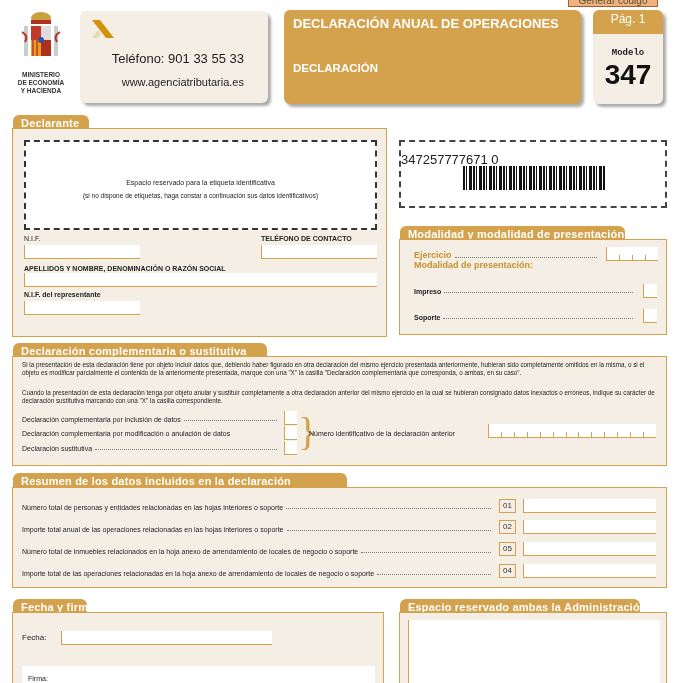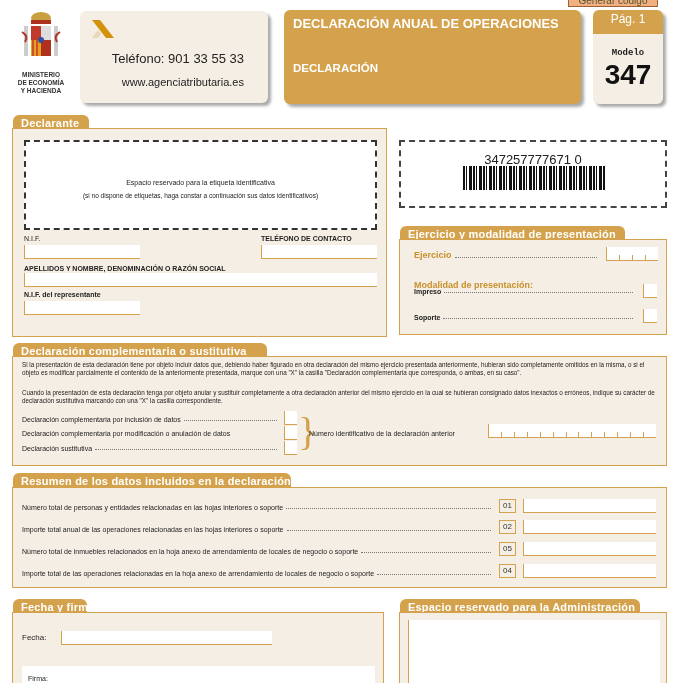--- a/index.html
+++ b/index.html
@@ -77,37 +77,37 @@
 <div class="lbl" style="left:24px;top:235px;">N.I.F.</div>
 <div class="field" style="left:24px;top:245px;width:116px;height:14px;"></div>
 <div class="lbl" style="left:261px;top:235px;font-weight:bold;">TELÉFONO DE CONTACTO</div>
 <div class="field" style="left:261px;top:245px;width:116px;height:14px;"></div>
 <div class="lbl" style="left:24px;top:265px;font-weight:bold;">APELLIDOS Y NOMBRE, DENOMINACIÓN O RAZÓN SOCIAL</div>
 <div class="field" style="left:24px;top:273px;width:353px;height:14px;"></div>
 <div class="lbl" style="left:24px;top:291px;font-weight:bold;">N.I.F. del representante</div>
 <div class="field" style="left:24px;top:301px;width:116px;height:14px;"></div>
 
 <div class="abs" style="left:399px;top:140px;width:268px;height:68px;border:2px dashed #444;background:#fff;">
-  <div style="position:absolute;top:10px;width:100%;text-align:center;font-size:13px;color:#222;">347257777671 0</div>
+  <div style="position:absolute;top:10px;width:100%;font-size:13px;color:#222;">347257777671 0</div>
   <div style="position:absolute;left:62px;top:24px;width:142px;height:24px;background:repeating-linear-gradient(90deg,#111 0 2px,#fff 2px 3px,#111 3px 4px,#fff 4px 6px,#111 6px 9px,#fff 9px 10px);"></div>
 </div>
 
-<div class="tab" style="left:400px;top:226px;width:225px;">Ejercicio y modalidad de presentación</div>
+<div class="tab" style="left:400px;top:226px;width:225px;">Modalidad y modalidad de presentación</div>
 <div class="abs panel" style="left:399px;top:239px;width:268px;height:96px;"></div>
 <div class="row" style="left:414px;top:250px;width:186px;color:#c8902c;font-weight:bold;font-size:9px;">
   <span>Ejercicio</span>
     <span class="dots"></span>
 </div>
 <div class="ticks" style="left:606px;top:247px;width:52px;height:14px;">
     <span></span>
     <span></span>
     <span></span>
     <span></span>
   </div>
-<div style="position:absolute;left:414px;top:280px;font-size:9px;font-weight:bold;color:#c8902c;white-space:nowrap;">Modalidad de presentación:</div>
+<div style="position:absolute;left:414px;top:260px;font-size:9px;font-weight:bold;color:#c8902c;white-space:nowrap;">Modalidad de presentación:</div>
 <div class="row" style="left:414px;top:288px;width:222px;font-weight:bold;">
   <span>Impreso</span>
     <span class="dots"></span>
 </div>
 <div class="box" style="left:643px;top:284px;width:14px;height:14px;"></div>
 <div class="row" style="left:414px;top:314px;width:222px;font-weight:bold;">
   <span>Soporte</span>
     <span class="dots"></span>
 </div>
 <div class="box" style="left:643px;top:309px;width:14px;height:14px;"></div>
@@ -141,21 +141,21 @@
     <span></span>
     <span></span>
     <span></span>
     <span></span>
     <span></span>
     <span></span>
     <span></span>
     <span></span>
   </div>
 
-<div class="tab" style="left:13px;top:473px;width:278px;">Resumen de los datos incluidos en la declaración</div>
+<div class="tab" style="left:13px;top:473px;width:334px;">Resumen de los datos incluidos en la declaración</div>
 <div class="abs panel" style="left:12px;top:487px;width:655px;height:101px;"></div>
 
 <div class="row" style="left:22px;top:504px;width:472px;">
   <span>Número total de personas y entidades relacionadas en las hojas interiores o soporte</span>
     <span class="dots"></span>
 </div>
 <div class="num" style="left:499px;top:499px;width:17px;height:14px;">01</div>
 <div class="field" style="left:523px;top:499px;width:133px;height:14px;"></div>
 
 <div class="row" style="left:22px;top:526px;width:472px;">
@@ -180,15 +180,15 @@
 <div class="field" style="left:523px;top:564px;width:133px;height:14px;"></div>
 
 <div class="tab" style="left:13px;top:599px;width:74px;">Fecha y firma</div>
 <div class="abs panel" style="left:12px;top:612px;width:372px;height:80px;"></div>
 <div style="position:absolute;left:22px;top:633px;font-size:8px;">Fecha:</div>
 <div class="field" style="left:61px;top:631px;width:211px;height:14px;"></div>
 <div class="abs" style="left:22px;top:666px;width:353px;height:30px;background:#fff;">
   <div style="position:absolute;left:6px;top:9px;font-size:7px;">Firma:</div>
 </div>
 
-<div class="tab" style="left:400px;top:599px;width:240px;">Espacio reservado para la Administración</div>
+<div class="tab" style="left:400px;top:599px;width:240px;">Espacio reservado ambas la Administración</div>
 <div class="abs panel" style="left:399px;top:612px;width:268px;height:80px;"></div>
 <div class="abs" style="left:408px;top:620px;width:252px;height:70px;background:#fff;border-left:1px solid #d4a24c;"></div>
 
 </body></html>

